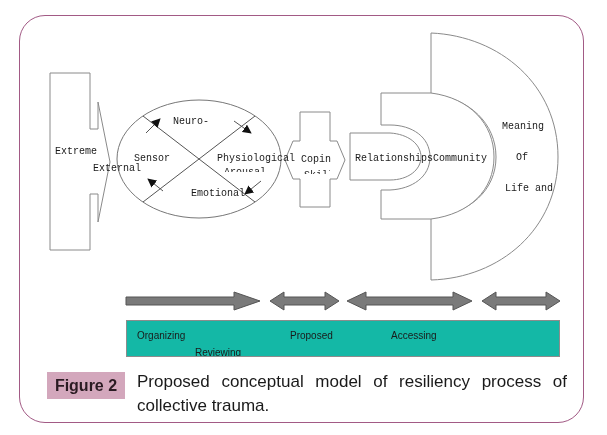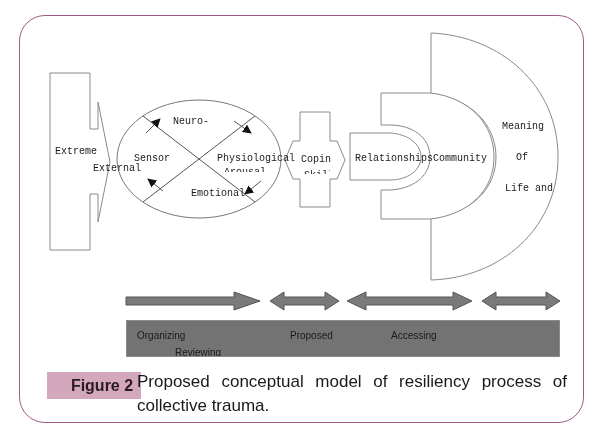--- a/index.html
+++ b/index.html
@@ -1,23 +1,23 @@
 <!DOCTYPE html>
 <html><head>
 <meta charset="utf-8">
 <style>
   html, body { margin:0; padding:0; background:#ffffff; }
   body { width:607px; height:435px; position:relative; overflow:hidden; font-family:"Liberation Sans", sans-serif; }
   .frame { position:absolute; left:19px; top:15px; width:565px; height:408px; border:1.5px solid #a25a85; border-radius:26px; box-sizing:border-box; background:#fff; }
   svg.diagram { position:absolute; left:0; top:0; }
   .lbl { position:absolute; font-size:10px; color:#1a1a1a; font-family:Liberation Mono, monospace; white-space:nowrap; }
   .clip { overflow:hidden; }
-  .stage-box { position:absolute; left:126px; top:320px; width:434px; height:37px; background:#737373; border:1px solid #8c8c8c; box-sizing:border-box; overflow:hidden; }
+  .stage-box { position:absolute; left:126px; top:320px; width:434px; height:37px; background:#14b8a6; border:1px solid #8c8c8c; box-sizing:border-box; overflow:hidden; }
   .stage-lbl { position:absolute; font-size:10px; color:#1a1a1a; white-space:nowrap; }
-  .fig-badge { position:absolute; left:47px; top:372px; width:78px; height:27px; background:#d3a7bc; color:#2a1a22; font-weight:bold; font-size:16px; line-height:27px; text-align:center;padding-left:16px; }
+  .fig-badge { position:absolute; left:47px; top:372px; width:78px; height:27px; background:#d3a7bc; color:#2a1a22; font-weight:bold; font-size:16px; line-height:27px; text-align:center; }
   .caption { position:absolute; left:137px; top:370px; width:430px; font-size:17px; line-height:24px; color:#1a1a1a; text-align:justify; text-align-last:left; }
 </style>
 </head>
 <body>
 
 <div class="frame"></div>
 
 <svg class="diagram" width="607" height="435">
   <defs>
     <marker id="tri" viewBox="0 0 10 10" refX="9" refY="5" markerWidth="9" markerHeight="9" orient="auto-start-reverse">
@@ -64,19 +64,19 @@
 
 <span class="lbl" style="left:355px;top:153px;">Relationships</span>
 <span class="lbl" style="left:433px;top:153px;">Community</span>
 
 <span class="lbl" style="left:502px;top:121px;">Meaning</span>
 <span class="lbl" style="left:516px;top:152px;">Of</span>
 <span class="lbl" style="left:505px;top:183px;">Life and</span>
 
 <div class="stage-box">
   <span class="stage-lbl" style="left:10px;top:9px;">Organizing</span>
-  <span class="stage-lbl" style="left:48px;top:26px;">Reviewing</span>
+  <span class="stage-lbl" style="left:68px;top:26px;">Reviewing</span>
   <span class="stage-lbl" style="left:163px;top:9px;">Proposed</span>
   <span class="stage-lbl" style="left:264px;top:9px;">Accessing</span>
 </div>
 
 <div class="fig-badge">Figure 2</div>
 <div class="caption">Proposed conceptual model of resiliency process of collective trauma.</div>
 
 </body></html>

